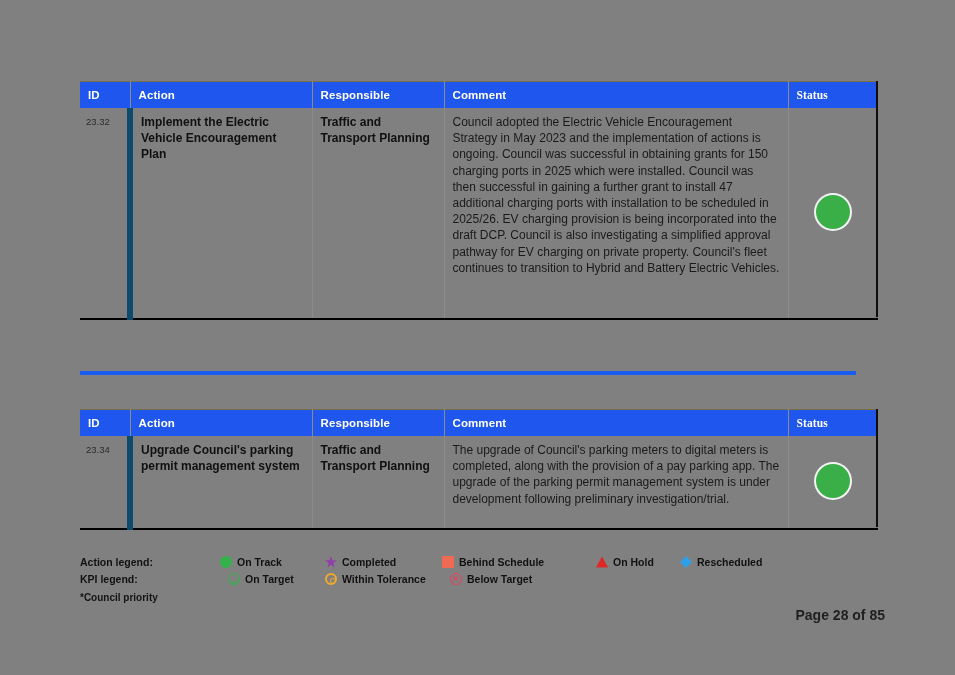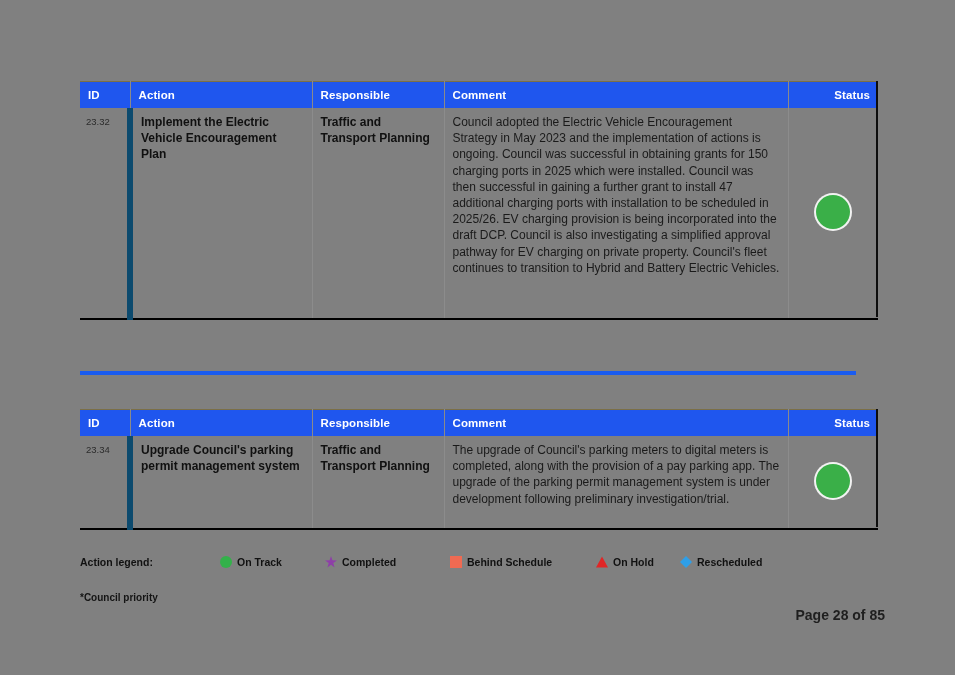--- a/index.html
+++ b/index.html
@@ -47,21 +47,22 @@
     border-right: 1px solid #8a8a8a;
     border-top: 1px solid #7b6f46;
     letter-spacing: 0.1px;
     vertical-align: middle;
     height: 13px;
   }
   .report-table thead th:last-child {
     border-right: none;
   }
   .report-table thead th.th-status {
-    text-align: right;
+    text-align: left;
+    font-family: Liberation Serif, serif;
   }
   .report-table tbody td {
     background: transparent;
     font-size: 12px;
     line-height: 16.2px;
     color: #141414;
     padding: 6px 8px 8px 8px;
     vertical-align: top;
     border-right: 1px solid #8c8c8c;
     border-bottom: 2px solid #000000;
@@ -333,35 +334,53 @@
       <span class="legend-item" style="left:140px;">
         <span class="marker m-circle-green"></span>
         <span class="legend-label">On Track</span>
       </span>
 
       <span class="legend-item" style="left:245px;">
         <span class="marker m-star-purple"></span>
         <span class="legend-label">Completed</span>
       </span>
 
-      <span class="legend-item" style="left:370px;">
+      <span class="legend-item" style="left:362px;">
         <span class="marker m-square-red"></span>
         <span class="legend-label">Behind Schedule</span>
       </span>
 
       <span class="legend-item" style="left:516px;">
         <span class="marker m-triangle-red"></span>
         <span class="legend-label">On Hold</span>
       </span>
 
       <span class="legend-item" style="left:600px;">
         <span class="marker m-diamond-blue"></span>
         <span class="legend-label">Rescheduled</span>
       </span>
     </div>
 
+    <div class="legend-row">
+      <span class="legend-title">KPI legend:</span>
+
+      <span class="legend-item" style="left:148px;">
+        <span class="marker m-ring-green"></span>
+        <span class="legend-label">On Target</span>
+      </span>
+
+      <span class="legend-item" style="left:245px;">
+        <span class="marker m-ring-orange"></span>
+        <span class="legend-label">Within Tolerance</span>
+      </span>
+
+      <span class="legend-item" style="left:370px;">
+        <span class="marker m-ring-red"></span>
+        <span class="legend-label">Below Target</span>
+      </span>
+    </div>
   </div>
 
   <div class="footnote">*Council priority</div>
 
   <div class="page-footer">Page 28 of 85</div>
 
 </div>
 
 </body></html>

